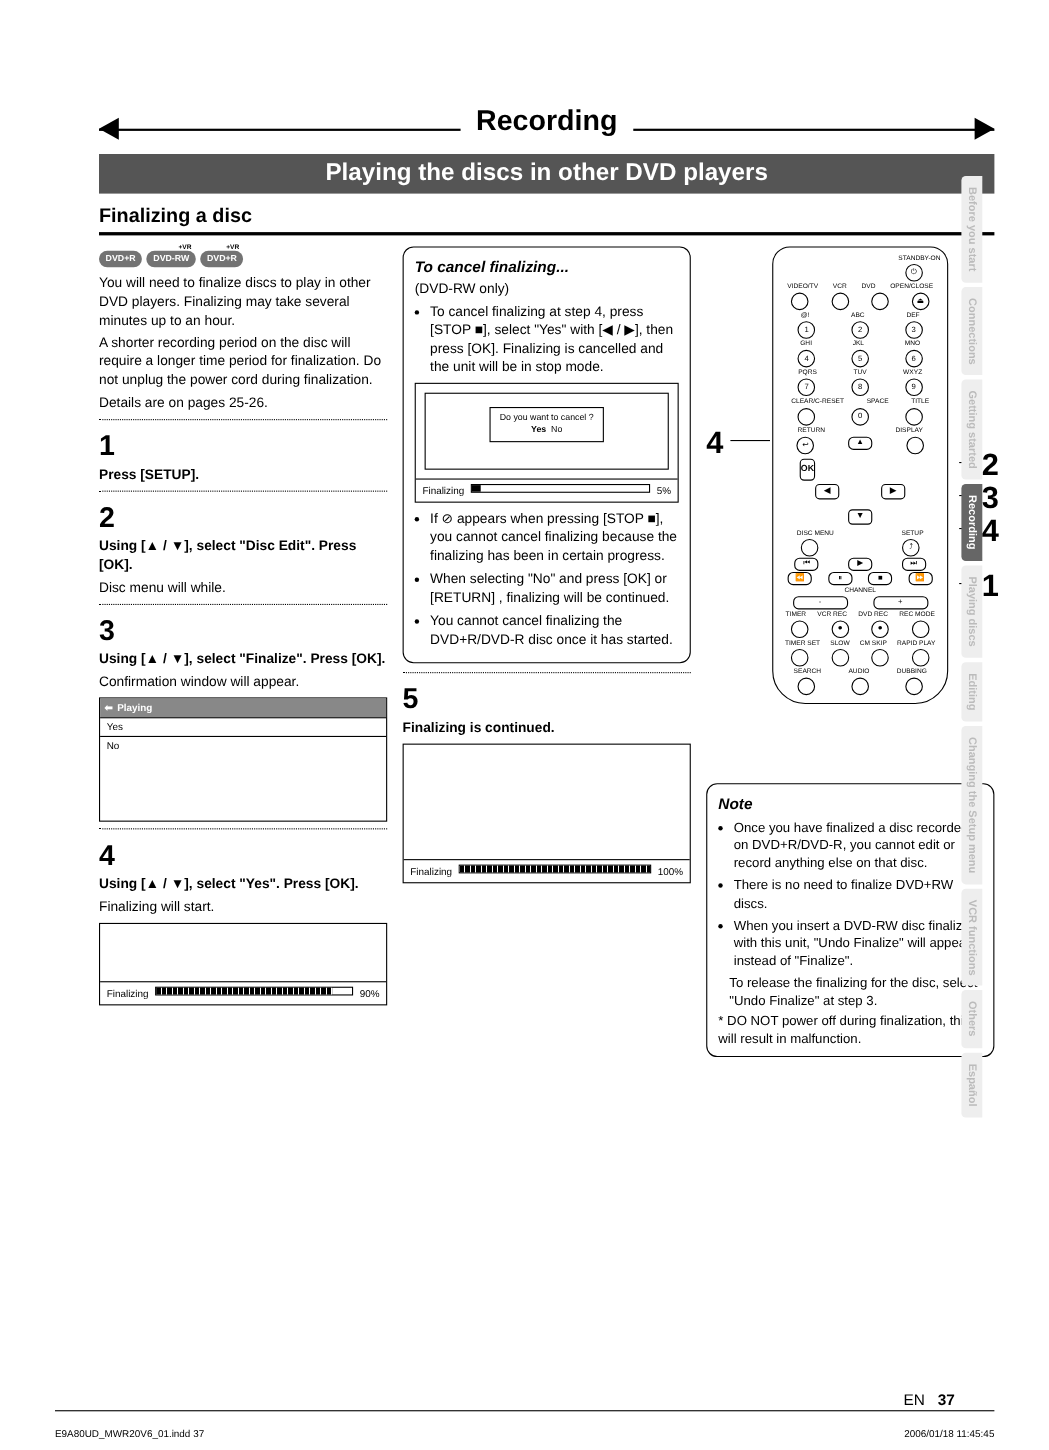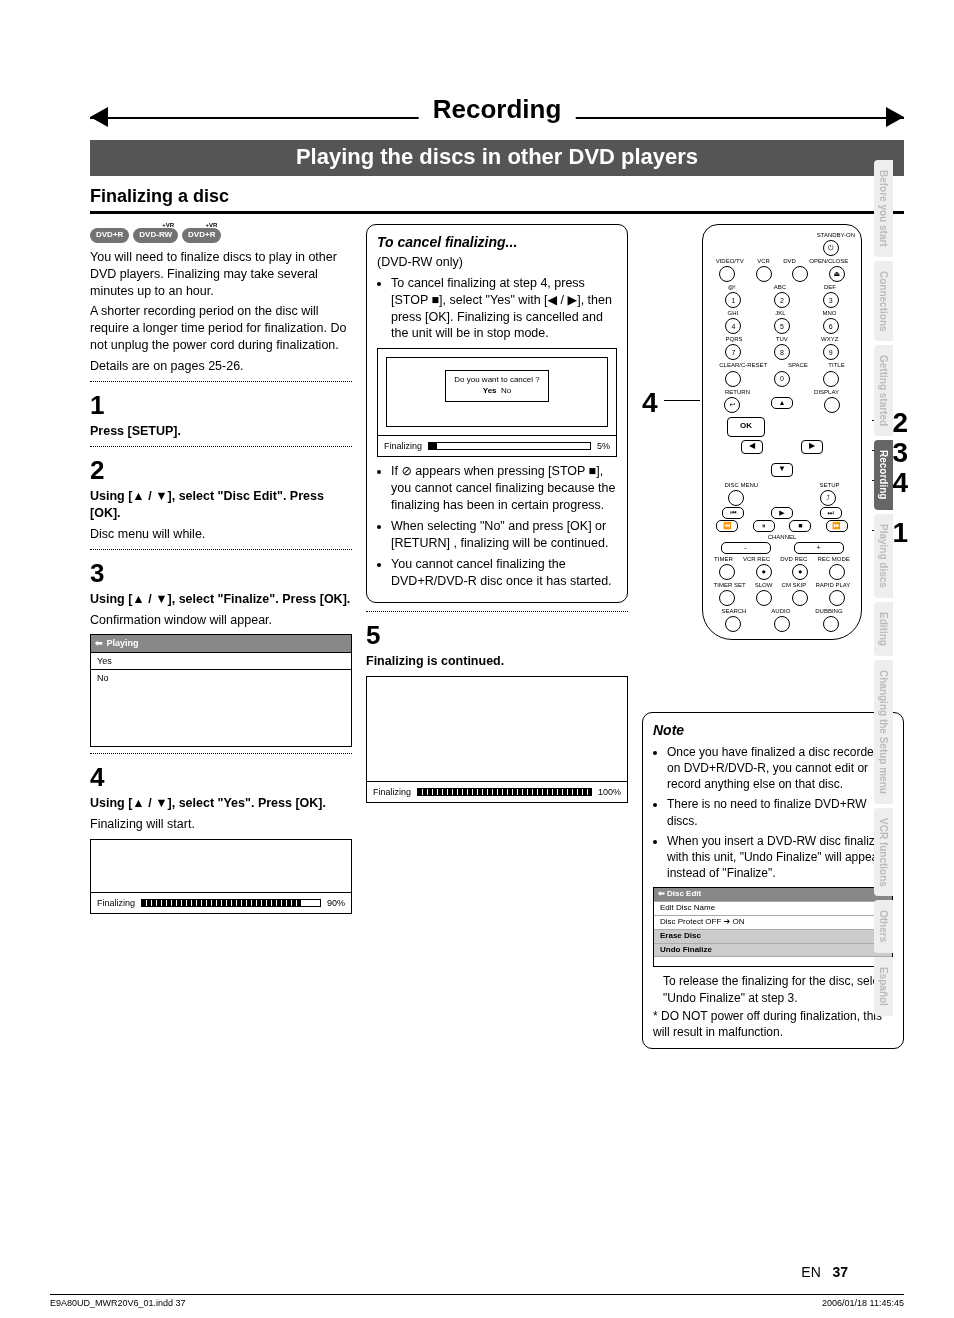--- a/index.html
+++ b/index.html
@@ -22,21 +22,21 @@
   .stepnum{font-size:26px;font-weight:bold;margin:2px 0 0 0;}
   .col b{font-weight:bold;}
   .disc-badges{display:flex;gap:4px;margin:4px 0 6px 0;}
   .badge{font-size:8px;font-weight:bold;color:#fff;background:#737373;border-radius:8px;padding:2px 6px; position:relative;}
   .badge .sup{position:absolute;top:-7px;right:4px;color:#000;font-size:6px;}
   
   .screenbox{border:1px solid #000;margin:6px 0;padding:0;font-size:9px;}
   .screenbox .header{background:#888;color:#fff;padding:2px 4px;font-weight:bold;display:flex;align-items:center;gap:4px;}
   .screenbox .row{padding:2px 6px;border-top:1px solid #000;}
   .screenbox .body{min-height:60px;}
-  .progress-shell{border:1px solid #000;padding:4px 6px;display:flex;align-items:center;gap:6px;font-size:9px;margin-top:4px;}
+  .progress-shell{border:1px solid #000;padding:4px 6px;display:flex;gap:6px;font-size:9px;margin-top:4px;}
   .pb{flex:1;height:8px;border:1px solid #000;position:relative;}
   .pb .fill{position:absolute;left:0;top:0;bottom:0;background:repeating-linear-gradient(90deg,#000 0 4px,#fff 4px 5px);}
   
   .cancel-box{border:1px solid #000;border-radius:10px;padding:8px 10px;margin-bottom:8px;}
   .cancel-box h4{margin:0 0 2px 0;font-style:italic;font-weight:bold;font-size:14px;}
   .note-box{border:1px solid #000;border-radius:10px;padding:8px 10px;margin-top:8px;font-size:12px;}
   .note-box h4{margin:0 0 4px 0;font-style:italic;font-weight:bold;font-size:14px;}
   ul.bul{margin:2px 0 4px 0;padding-left:14px;}
   ul.bul li{margin-bottom:4px;}
   .callout{border:1px solid #000;background:#ddd;padding:6px 8px;font-weight:bold;text-align:center;font-size:11.5px;margin:6px 0;}
@@ -45,30 +45,30 @@
   .remote{position:absolute;left:60px;top:0;width:160px;border:1px solid #000;border-radius:16px 16px 30px 30px;padding:6px;background:#fff;}
   .remote .lbl{font-size:6px;text-align:center;}
   .rrow{display:flex;justify-content:space-around;margin:1px 0;}
   .rbtn{width:16px;height:16px;border:1px solid #000;border-radius:50%;font-size:7px;display:flex;align-items:center;justify-content:center;}
   .rbtn.pill{border-radius:5px;width:22px;height:12px;}
   .dpad{position:relative;height:60px;margin:4px auto;width:110px;}
   .dpad .arr{position:absolute;border:1px solid #000;border-radius:4px;font-size:8px;display:flex;align-items:center;justify-content:center;background:#fff;}
   .dpad .down{left:44px;bottom:0;width:22px;height:14px;}
   .dpad .left{left:14px;top:23px;width:22px;height:14px;}
   .dpad .right{right:14px;top:23px;width:22px;height:14px;}
-  .dpad .ok{left:40px;top:20px;width:38px;height:20px;border:1px solid #000;border-radius:4px;font-size:8px;font-weight:bold;display:flex;align-items:center;justify-content:center;}
+  .dpad .ok{left:40px;top:20px;width:14px;height:20px;border:1px solid #000;border-radius:4px;font-size:8px;font-weight:bold;display:flex;align-items:center;justify-content:center;}
   .leader{position:absolute;border-top:1px solid #000;}
   .big-num{position:absolute;font-size:28px;font-weight:bold;}
   
   .side-tabs{position:absolute;right:52px;top:120px;width:28px;}
   .tab{writing-mode:vertical-rl;font-size:10px;padding:10px 4px;margin-bottom:4px;text-align:center;border-radius:4px 0 0 4px;color:#bbb;background:#eee;font-weight:bold;}
   .tab.active{background:#666;color:#fff;}
   
-  .page-no{position:absolute;bottom:40px;right:106px;font-size:14px;}
-  .footline{position:absolute;bottom:12px;left:50px;right:50px;border-top:1px solid #000;font-size:9px;display:flex;justify-content:space-between;padding-top:3px;}
+  .page-no{position:absolute;bottom:40px;right:86px;font-size:14px;}
+  .footline{position:absolute;bottom:12px;left:50px;right:50px;border-top:1px solid #000;font-size:9px;display:flex;justify-content:space-between;padding-top:15px;}
   .innerscreen{border:1px solid #000;margin:8px;min-height:70px;padding:6px;font-size:8px;text-align:center;}
   .menu-mini{border:1px solid #000;font-size:8px;margin:6px 0;}
   .menu-mini .mh{background:#888;color:#fff;padding:1px 4px;font-weight:bold;}
   .menu-mini .mr{padding:1px 6px;border-top:1px solid #aaa;}
   .menu-mini .mr.sel{background:#ccc;font-weight:bold;}
 </style>
 </head>
 <body>
 
 <div class="page">
@@ -340,28 +340,20 @@
         <div class="leader" style="right:14px;top:306px;width:18px;"></div>
       </div>
 
       <div class="note-box">
         <h4>Note</h4>
         <ul class="bul">
           <li>Once you have finalized a disc recorded on DVD+R/DVD-R, you cannot edit or record anything else on that disc.</li>
           <li>There is no need to finalize DVD+RW discs.</li>
           <li>When you insert a DVD-RW disc finalized with this unit, "Undo Finalize" will appear instead of "Finalize".</li>
         </ul>
-        <div class="menu-mini">
-          <div class="mh"><span>⬅</span> <span>Disc Edit</span></div>
-          <div class="mr">Edit Disc Name</div>
-          <div class="mr">Disc Protect OFF ➔ ON</div>
-          <div class="mr sel">Erase Disc</div>
-          <div class="mr sel">Undo Finalize</div>
-          <div class="mr" style="height:10px;"></div>
-        </div>
         <p style="margin:4px 0 2px 10px;">To release the finalizing for the disc, select "Undo Finalize" at step 3.</p>
         <p style="margin:0;">* <span>DO NOT power off during finalization, this will result in malfunction.</span></p>
       </div>
     </div>
   </div>
 
   <div class="side-tabs">
     <div class="tab">Before you start</div>
     <div class="tab">Connections</div>
     <div class="tab">Getting started</div>

